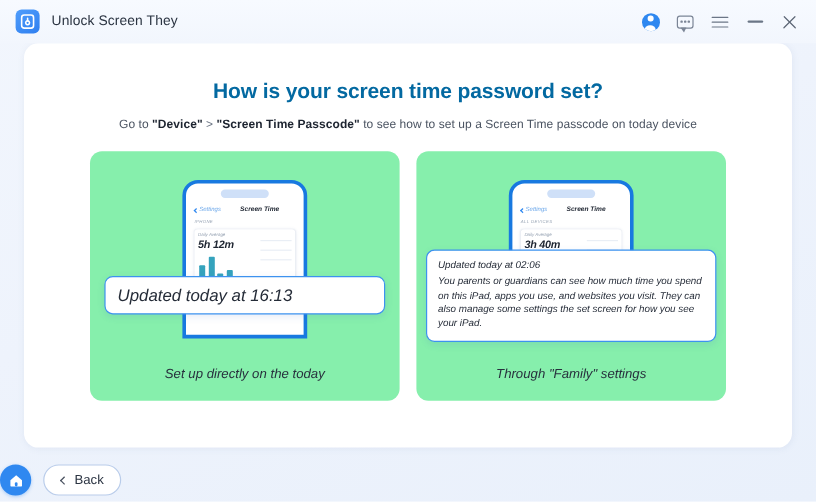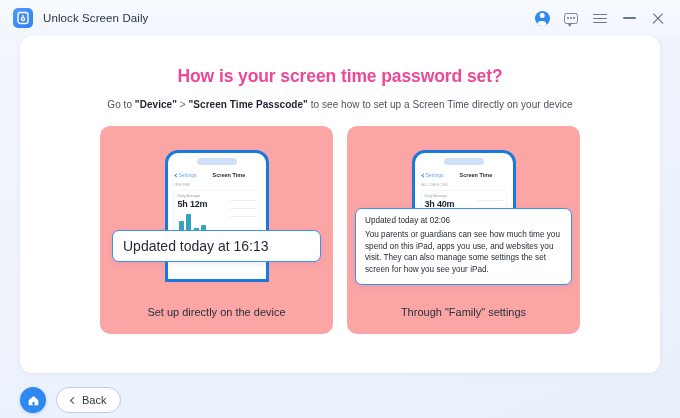--- a/index.html
+++ b/index.html
@@ -103,21 +103,21 @@
     height: 337px;
     background: #ffffff;
     border-radius: 12px;
     box-shadow: 0 1px 5px rgba(120,140,180,.10);
   }
 
   .heading {
     text-align: center;
     font-size: 17.5px;
     font-weight: bold;
-    color: #ec4899;
+    color: #0369a1;
     margin-top: 30px;
     letter-spacing: -.1px;
   }
   .subheading {
     text-align: center;
     font-size: 10px;
     color: #4a5361;
     margin-top: 12px;
     letter-spacing: .05px;
   }
@@ -125,26 +125,27 @@
   .subheading .gt { color: #6a7382; }
 
   
   .cards {
     display: flex;
     justify-content: center;
     gap: 14px;
     margin-top: 16px;
   }
   .card {
-    width: 233px;
+    width: 258px;
     height: 208px;
-    background: #fca5a5;
+    background: #86efac;
     border-radius: 10px;
     position: relative;
     overflow: hidden;
+    font-style: italic;
   }
 
   
   .phone {
     position: absolute;
     left: 50%; transform: translateX(-50%);
     top: 24px;
     width: 104px; height: 132px;
     border: 3px solid #1879e0;
     border-radius: 13px 13px 0 0;
@@ -244,21 +245,20 @@
     text-align: center;
     font-size: 11px;
     color: #27303d;
   }
 
   
   .footer {
     position: absolute;
     left: 0; right: 0; bottom: 0; height: 36px;
     display: flex; align-items: center;
-    padding-left: 20px;
     gap: 10px;
     margin-top: 22px;
   }
   .home-btn {
     width: 26px; height: 26px; border-radius: 50%;
     background: #2f88f0;
     display: flex; align-items: center; justify-content: center;
     cursor: pointer;
     box-shadow: 0 1px 3px rgba(47,136,240,.35);
   }
@@ -284,21 +284,21 @@
 </head>
 <body>
 
 <div class="titlebar">
   <div class="app-logo">
     <svg width="12" height="14" viewBox="0 0 12 14" aria-hidden="true">
       <rect x="1" y="1.5" width="10" height="11" rx="2.2" fill="none" stroke="#ffffff" stroke-width="1.4"></rect>
       <path d="M6 4.3 v2.1 M6 6.4 a1.6 1.6 0 1 0 0.01 0" fill="none" stroke="#ffffff" stroke-width="1.3" stroke-linecap="round"></path>
     </svg>
   </div>
-  <div class="app-title">Unlock Screen Daily</div>
+  <div class="app-title">Unlock Screen They</div>
   <div class="tb-spacer"></div>
   <div class="tb-btns">
     <div class="tb-btn">
       <div class="avatar-icon"></div>
     </div>
     <div class="tb-btn">
       <div class="chat-icon">
         <div class="chat-dot"></div>
           <div class="chat-dot"></div>
           <div class="chat-dot"></div>
@@ -318,21 +318,21 @@
       <div class="xmark"></div>
     </div>
   </div>
 </div>
 
 <div class="panel">
 
   <div class="heading">How is your screen time password set?</div>
 
   <div class="subheading">
-    <span>Go to </span><b>"Device"</b><span class="gt"> &gt; </span><b>"Screen Time Passcode"</b><span> to see how to set up a Screen Time directly on your device</span>
+    <span>Go to </span><b>"Device"</b><span class="gt"> &gt; </span><b>"Screen Time Passcode"</b><span> to see how to set up a Screen Time passcode on today device</span>
   </div>
 
   <div class="cards">
 
     <div class="card">
       <div class="phone">
         <div class="notch"></div>
         <div class="screen">
           <div class="nav-row">
             <div class="nav-back">
@@ -361,21 +361,21 @@
             <div class="limit-sw"></div>
             <div class="limit-txt">Downtime</div>
           </div>
         </div>
       </div>
 
       <div class="tooltip tip-left">
         <div class="t1">Updated today at 16:13</div>
       </div>
 
-      <div class="card-caption">Set up directly on the device</div>
+      <div class="card-caption">Set up directly on the today</div>
     </div>
 
     <div class="card">
       <div class="phone">
         <div class="notch"></div>
 
         <div class="screen">
           <div class="nav-row">
             <div class="nav-back">
               <div class="chev-sm"></div>

